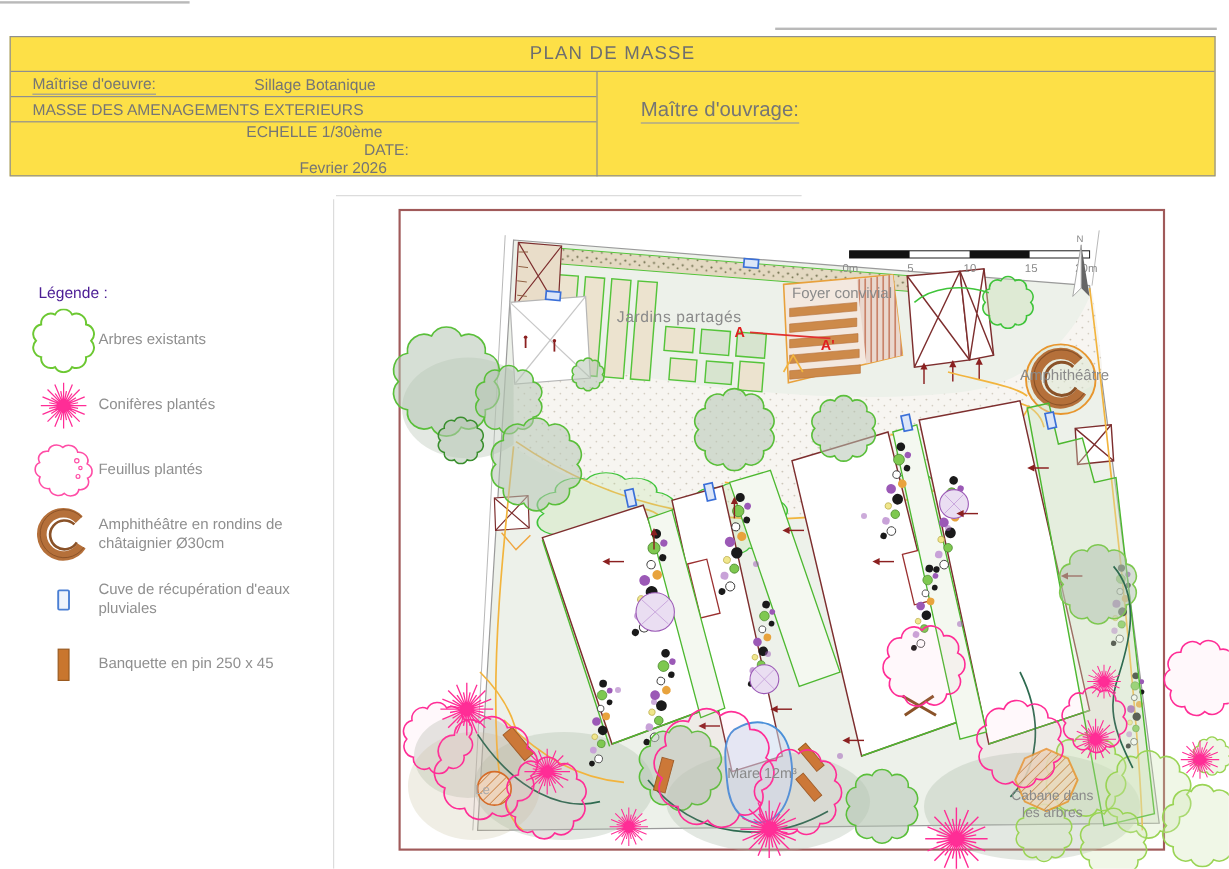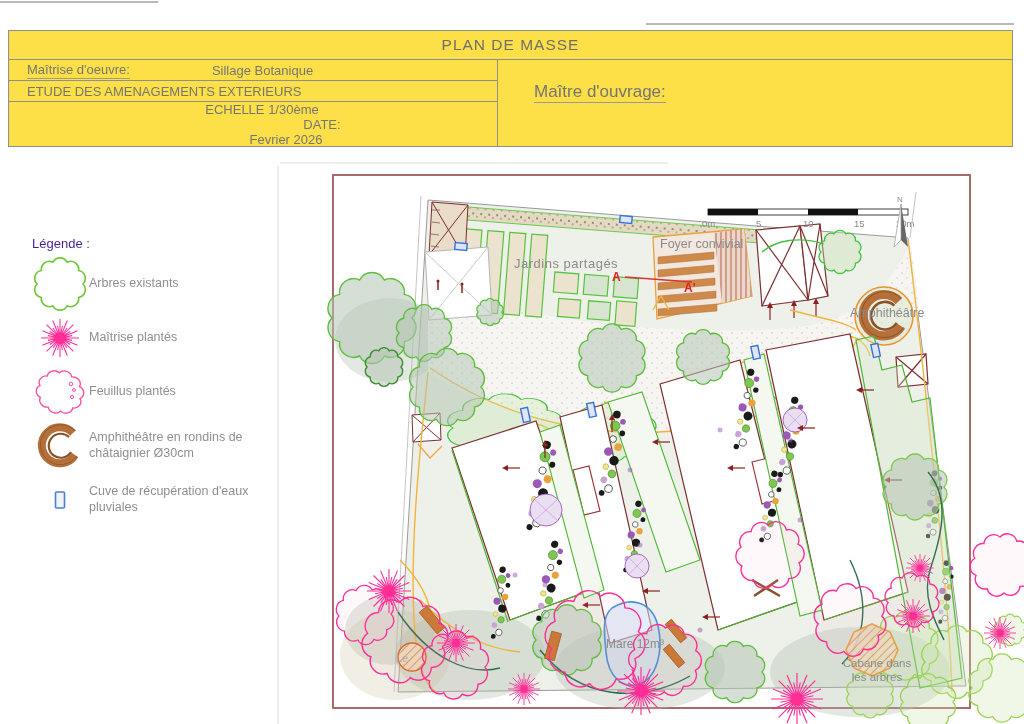--- a/index.html
+++ b/index.html
@@ -20,21 +20,21 @@
   .tb-row:last-child{border-bottom:none;flex-direction:column;}
   .tb-right{flex:1;padding:22px 0 0 36px;font-size:17px;color:#757575;box-sizing:border-box;}
   .u{border-bottom:1px solid #9a9a9a;padding-bottom:1px;}
   .sp{margin-left:82px;}
   .sp2{margin-left:120px;}
   .dval{margin-left:8px;padding-left:40px;}
   .overline{position:absolute;background:#b9b9b9;}
   
   .legend{position:absolute;left:24px;top:236px;width:250px;}
   .legend-heading{font-size:13px;color:#4c1d95;margin:0 0 6px 8px;}
-  .legend-row{display:flex;align-items:center;height:54px;justify-content:flex-end;}
+  .legend-row{display:flex;align-items:center;height:54px;}
   .legend-sym{width:58px;flex:0 0 58px;display:flex;align-items:center;justify-content:center;}
   .legend-label{font-size:12.5px;color:#8f8f8f;line-height:1.25;width:185px;}
   svg text{font-family:"Liberation Sans",sans-serif;}
 </style>
 </head>
 <body>
 
 <svg width="0" height="0" style="position:absolute" aria-hidden="true">
   <defs>
     <path id="blob" d="M20 0 A7 7 0 0 1 16.2 11.8 A7 7 0 0 1 6.2 19 A7 7 0 0 1 -6.2 19 A7 7 0 0 1 -16.2 11.8 A7 7 0 0 1 -20 0 A7 7 0 0 1 -16.2 -11.8 A7 7 0 0 1 -6.2 -19 A7 7 0 0 1 6.2 -19 A7 7 0 0 1 16.2 -11.8 A7 7 0 0 1 20 0 Z"></path>
@@ -86,21 +86,21 @@
 
 <div class="title-block">
   <div class="tb-title">PLAN DE MASSE</div>
   <div class="tb-body">
     <div class="tb-left">
       <div class="tb-row">
         <span class="u">Maîtrise d'oeuvre:</span>
         <span class="sp">Sillage Botanique</span>
       </div>
       <div class="tb-row">
-        <span>ETUDE DES AMENAGEMENTS EXTERIEURS</span>
+        <span>MASSE DES AMENAGEMENTS EXTERIEURS</span>
       </div>
       <div class="tb-row">
         <span>ECHELLE 1/30ème</span>
         <span class="sp2">DATE:</span>
         <span class="dval">Fevrier 2026</span>
       </div>
     </div>
     <div class="tb-right">
       <span class="u">Maître d'ouvrage:</span>
     </div>
@@ -121,21 +121,21 @@
     <span class="legend-label">Arbres existants</span>
   </div>
 
   <div class="legend-row">
     <span class="legend-sym">
       <svg width="54" height="54" viewBox="-27 -27 54 54">
           <use href="#burst" transform="scale(0.95)" stroke="#ff2d96" stroke-width="1.1" fill="none"></use>
           <circle r="5" fill="#ff2d96"></circle>
         </svg>
     </span>
-    <span class="legend-label">Maîtrise plantés</span>
+    <span class="legend-label">Conifères plantés</span>
   </div>
 
   <div class="legend-row">
     <span class="legend-sym">
       <svg width="54" height="54" viewBox="-27 -27 54 54">
         <use href="#blob" transform="rotate(18) scale(1.05,0.95)" fill="none" stroke="#ff4da6" stroke-width="1.3"></use>
         <circle cx="11" cy="-8" r="1.8" fill="none" stroke="#ff4da6" stroke-width="1"></circle>
         <circle cx="14" cy="-2" r="1.4" fill="none" stroke="#ff4da6" stroke-width="1"></circle>
         <circle cx="12" cy="5" r="1.6" fill="none" stroke="#ff4da6" stroke-width="1"></circle>
       </svg>
@@ -155,20 +155,28 @@
 
   <div class="legend-row">
     <span class="legend-sym">
       <svg width="54" height="54" viewBox="-27 -27 54 54">
           <rect x="-4.5" y="-8" width="9" height="16" rx="1" fill="#eef3fc" stroke="#4a7fd4" stroke-width="1.6"></rect>
         </svg>
     </span>
     <span class="legend-label">Cuve de récupération d'eaux pluviales</span>
   </div>
 
+  <div class="legend-row">
+    <span class="legend-sym">
+      <svg width="54" height="54" viewBox="-27 -27 54 54">
+          <rect x="-4.5" y="-13" width="9" height="26" fill="#c9762e" stroke="#9a5a20" stroke-width="1"></rect>
+        </svg>
+    </span>
+    <span class="legend-label">Banquette en pin 250 x 45</span>
+  </div>
 </div>
 
 <svg class="abs" style="left:0;top:0;" width="1024" height="724" viewBox="0 0 1024 724">
 
   <g stroke="#dcdcdc" stroke-width="1">
     <path d="M278,166 L278,724"></path>
     <path d="M280,163 L668,163"></path>
   </g>
 
   <rect x="333" y="175" width="637" height="533" fill="#ffffff" stroke="#a05a5a" stroke-width="1.8"></rect>

